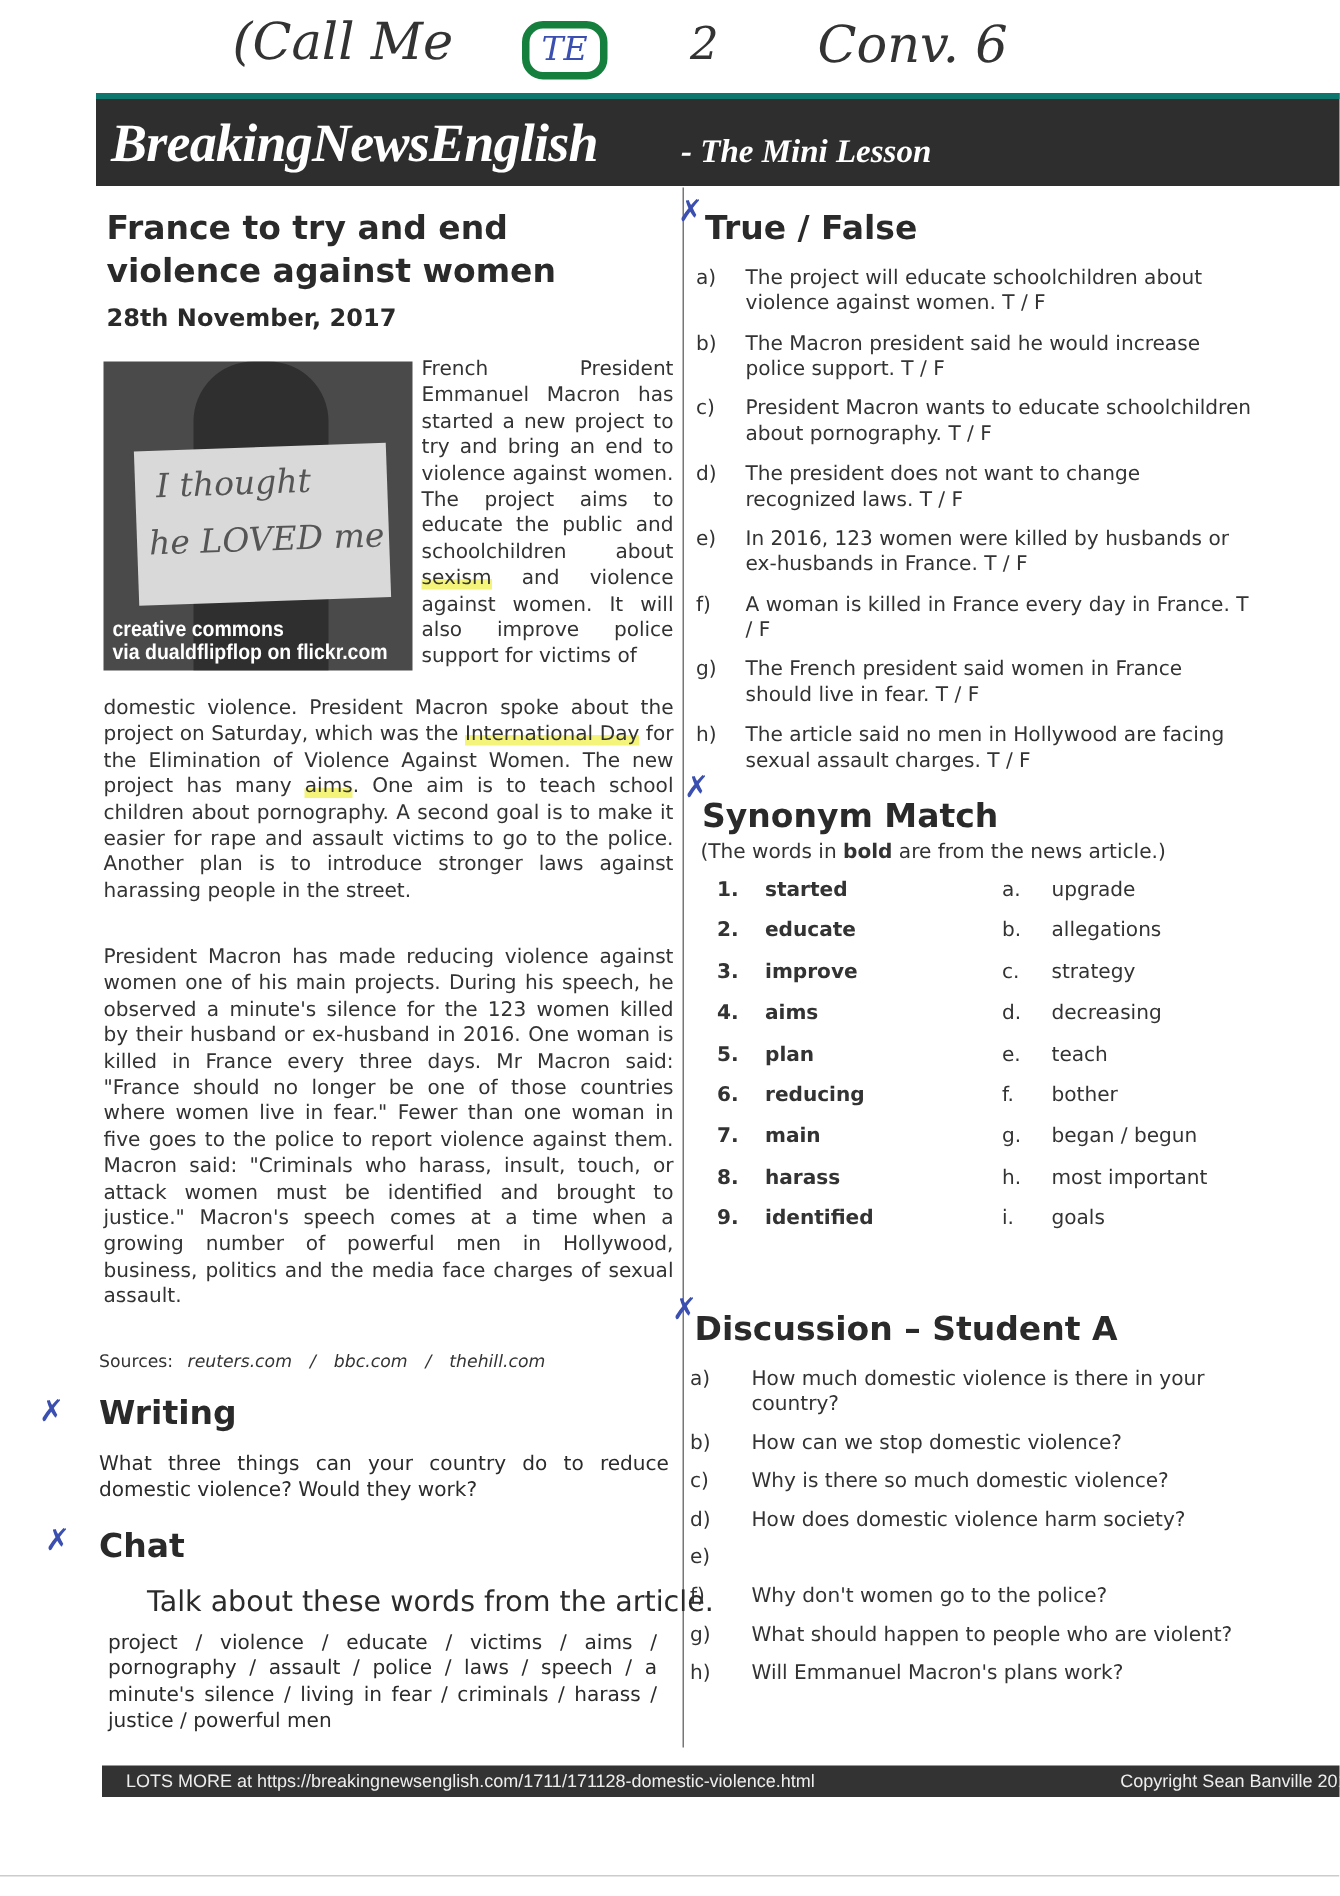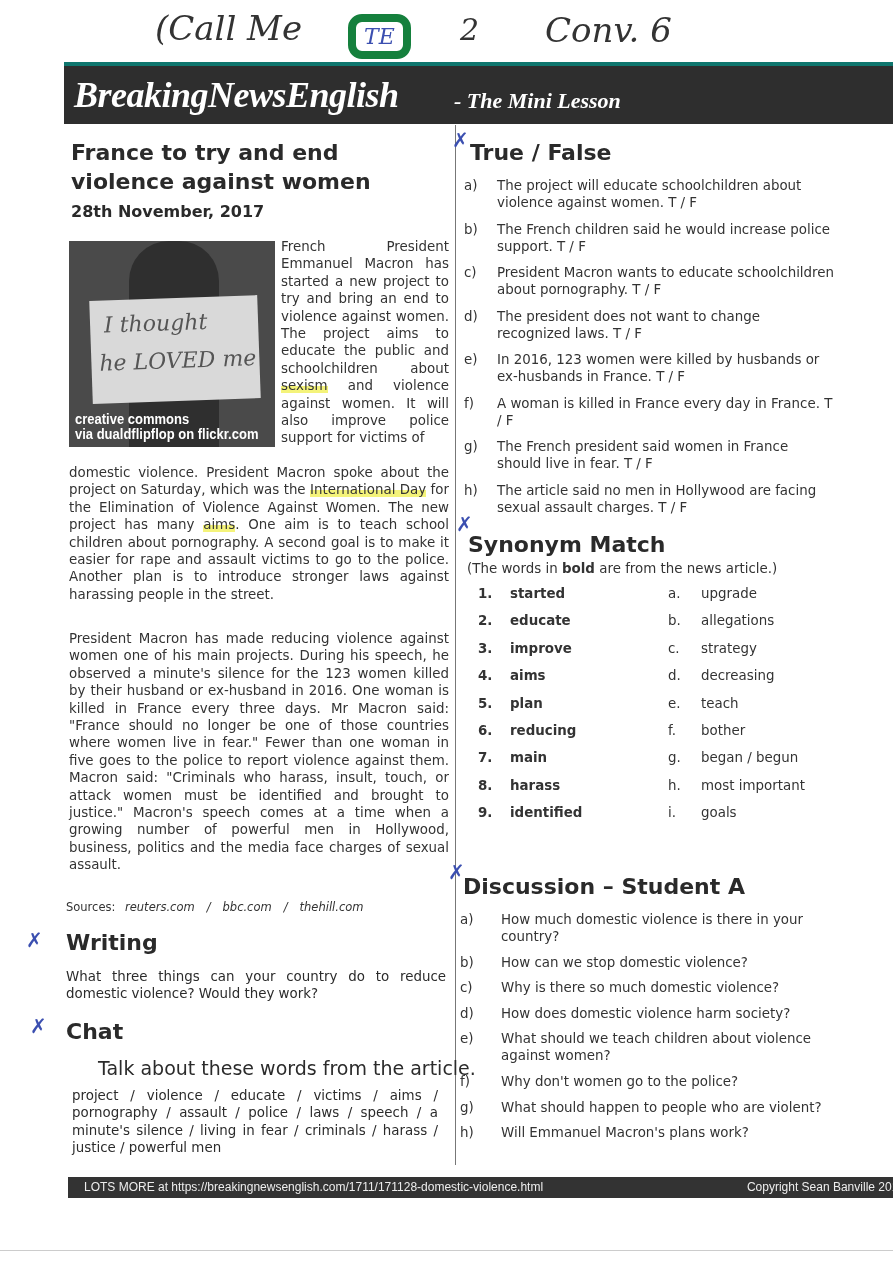--- a/index.html
+++ b/index.html
@@ -75,21 +75,21 @@
   #footer .r { position:absolute; right:12px; }
 
   #bottom-line { left:0; top:1250px; width:893px; height:1px; background:#ccc; }
 
   .mark { position:absolute; color:#3b4fb0; font-size:20px; font-family:"DejaVu Sans", sans-serif; }
 </style>
 </head>
 <body>
 
 <div class="hand" style="left:155px;top:8px;font-size:34px;">(Call Me</div>
-<div class="hand" style="left:348px;top:14px;font-size:22px;color:#3b4fb0;border:8px solid #15803d;border-radius:14px;padding:2px 8px;">TE</div>
+<div class="hand" style="left:348px;top:14px;font-size:22px;color:#3b4fb0;border:5px solid #15803d;border-radius:14px;padding:2px 8px;">TE</div>
 <div class="hand" style="left:460px;top:12px;font-size:30px;">2</div>
 <div class="hand" style="left:545px;top:10px;font-size:34px;">Conv. 6</div>
 
 <div id="banner" class="abs">
   <span class="brand">BreakingNewsEnglish</span>
   <span class="sub">- The Mini Lesson</span>
 </div>
 
 <div id="divider" class="abs"></div>
 
@@ -130,21 +130,21 @@
 
 <div class="mark" style="left:452px;top:128px;">✗</div>
 <div id="tf-h" class="abs sec-h">True / False</div>
 <div id="tf-list" class="abs list">
   <div class="li">
       <span class="lt">a)</span>
       <span>The project will educate schoolchildren about violence against women.  T / F</span>
     </div>
   <div class="li">
       <span class="lt">b)</span>
-      <span>The French children said he would increase police support.  T / F</span>
+      <span>The Macron president said he would increase police support.  T / F</span>
     </div>
   <div class="li">
       <span class="lt">c)</span>
       <span>President Macron wants to educate schoolchildren about pornography.  T / F</span>
     </div>
   <div class="li">
       <span class="lt">d)</span>
       <span>The president does not want to change recognized laws.  T / F</span>
     </div>
   <div class="li">
@@ -239,21 +239,20 @@
   <div class="li">
       <span class="lt">c)</span>
       <span>Why is there so much domestic violence?</span>
     </div>
   <div class="li">
       <span class="lt">d)</span>
       <span>How does domestic violence harm society?</span>
     </div>
   <div class="li">
       <span class="lt">e)</span>
-      <span>What should we teach children about violence against women?</span>
     </div>
   <div class="li">
       <span class="lt">f)</span>
       <span>Why don't women go to the police?</span>
     </div>
   <div class="li">
       <span class="lt">g)</span>
       <span>What should happen to people who are violent?</span>
     </div>
   <div class="li">

